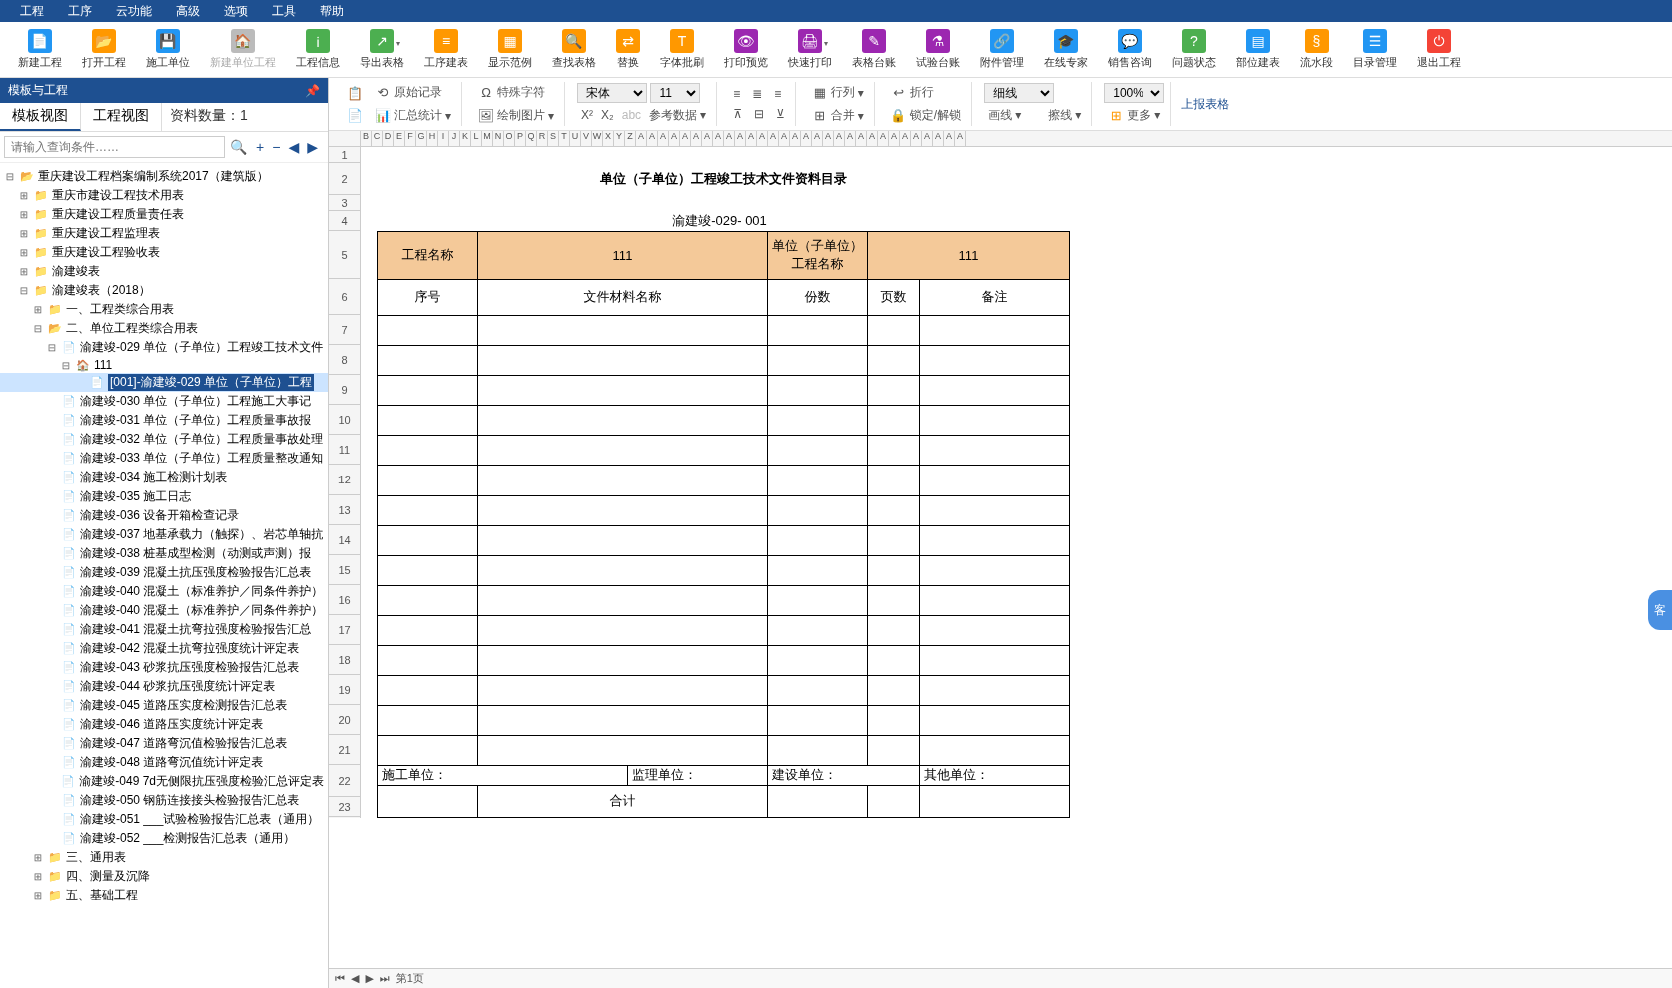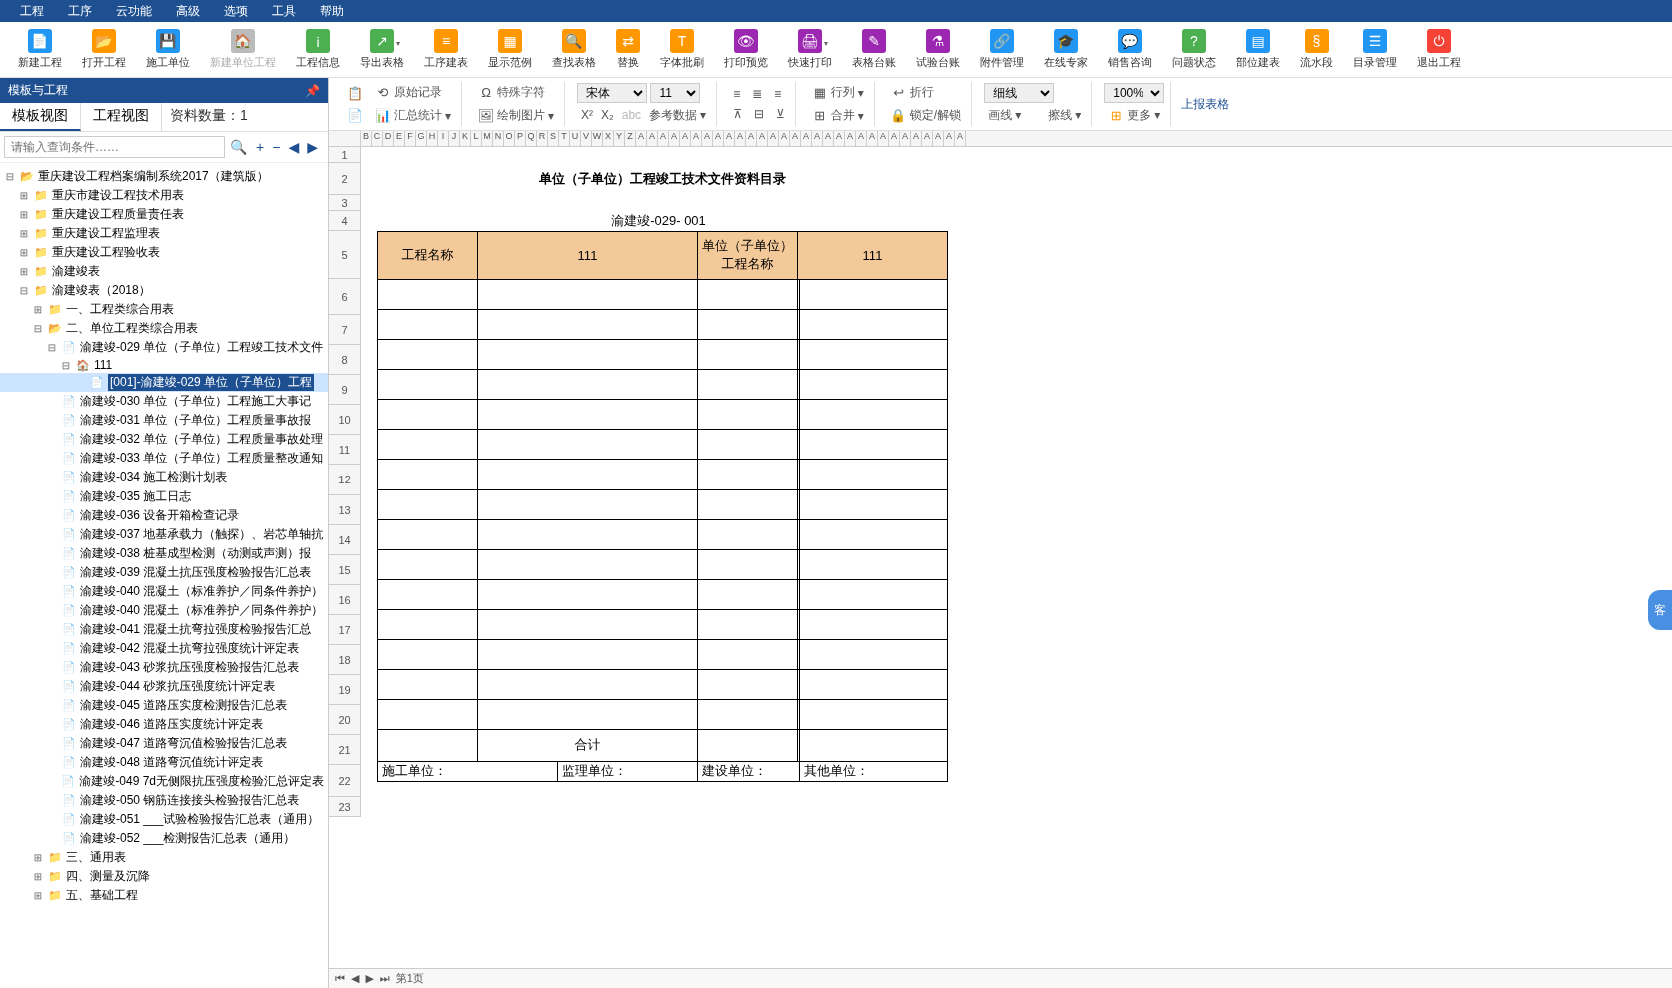--- a/index.html
+++ b/index.html
@@ -586,20 +586,27 @@
                 </tr>
             <tr style="height:20px">
                   <td colspan="6" class="doc-code">渝建竣-029- 001</td>
                 </tr>
             <tr style="height:48px">
               <td class="header-cell" style="width:100px">工程名称</td>
               <td colspan="2" class="header-cell" style="width:220px">111</td>
               <td class="header-cell" style="width:100px">单位（子单位）工程名称</td>
               <td colspan="2" class="header-cell" style="width:150px">111</td>
             </tr>
+            <tr style="height:36px">
+              <td style="width:30px">序号</td>
+              <td colspan="2" style="width:290px">文件材料名称</td>
+              <td style="width:48px">份数</td>
+              <td style="width:52px">页数</td>
+              <td style="width:150px">备注</td>
+            </tr>
             </tbody>
               <tbody id="datarows">
                 <tr style="height: 30px;">
                   <td></td>
                   <td colspan="2"></td>
                   <td></td>
                   <td></td>
                   <td></td>
                 </tr>
                 <tr style="height: 30px;">
@@ -695,33 +702,33 @@
                 </tr>
                 <tr style="height: 30px;">
                   <td></td>
                   <td colspan="2"></td>
                   <td></td>
                   <td></td>
                   <td></td>
                 </tr>
               </tbody>
             <tbody>
-                <tr style="height:32px">
+                <tr style="height:20px">
+              <td colspan="2" style="text-align:left;padding-left:4px;width:150px">施工单位：</td>
+              <td style="text-align:left;padding-left:4px;width:140px">监理单位：</td>
+              <td colspan="2" style="text-align:left;padding-left:4px">建设单位：</td>
+              <td style="text-align:left;padding-left:4px">其他单位：</td>
+            </tr>
+            <tr style="height:32px">
               <td></td>
               <td colspan="2">合计</td>
               <td></td>
               <td></td>
               <td></td>
             </tr>
-            <tr style="height:20px">
-              <td colspan="2" style="text-align:left;padding-left:4px;width:150px">施工单位：</td>
-              <td style="text-align:left;padding-left:4px;width:140px">监理单位：</td>
-              <td colspan="2" style="text-align:left;padding-left:4px">建设单位：</td>
-              <td style="text-align:left;padding-left:4px">其他单位：</td>
-            </tr>
           </tbody>
             </table>
         </div>
       </div>
     </div>
 
     <div class="pager">
       <span>⏮</span>
       <span>◀</span>
       <span>▶</span>

